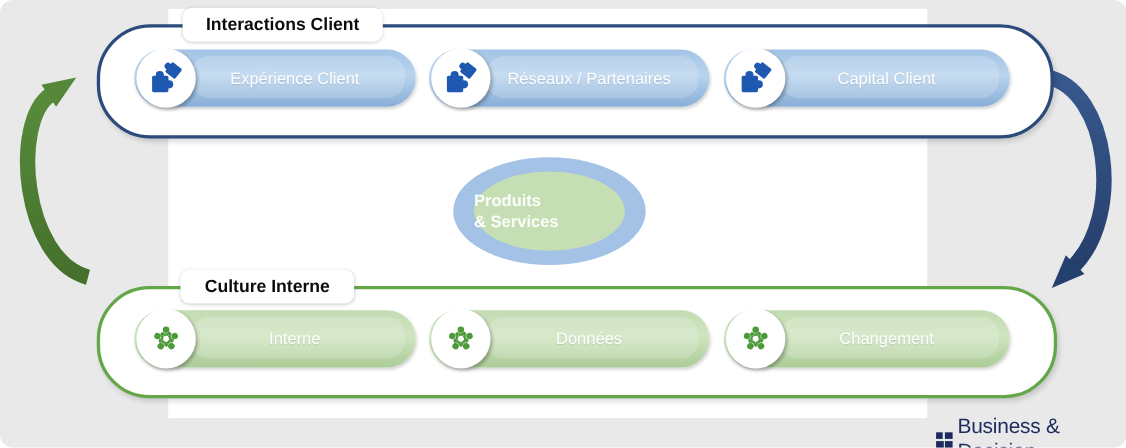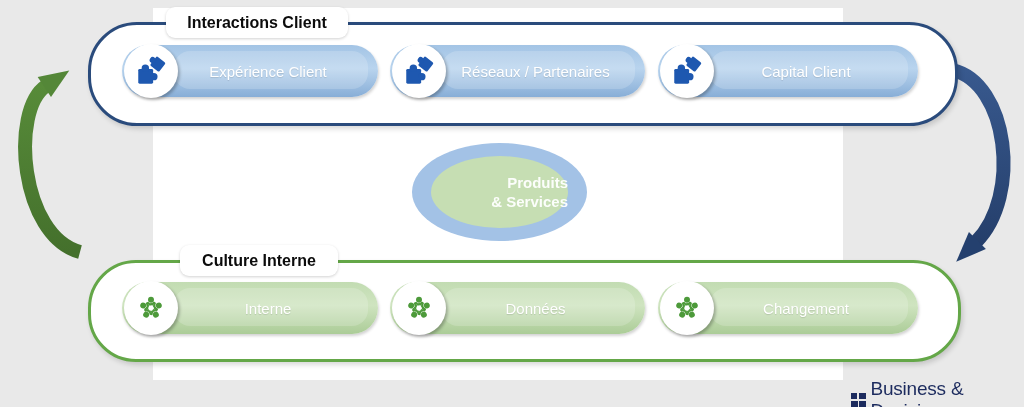--- a/index.html
+++ b/index.html
@@ -1,37 +1,37 @@
 <!DOCTYPE html>
 <html><head>
 <meta charset="utf-8">
 <style>
   html,body{margin:0;padding:0;}
   body{font-family:"Liberation Sans",sans-serif;}
-  .stage{position:relative;width:1024px;height:407px;background:#e9e9e9;overflow:hidden;}
+  .stage{position:relative;width:1024px;height:407px;background:#e9e9e9;overflow:hidden;border-radius:12px;}
 
   .panel{position:absolute;left:153px;top:8px;width:690px;height:372px;background:#ffffff;}
 
   
   .arrow{position:absolute;}
   .arrow-left{left:6px;top:52px;width:104px;height:215px;}
   .arrow-right{left:928px;top:56px;width:96px;height:215px;}
 
   
   .band{position:absolute;background:#ffffff;border-radius:49px;
         box-shadow:2px 3px 5px rgba(0,0,0,0.15);}
   .band-top{left:88px;top:22px;width:864px;height:98px;border:3.5px solid #2a4b7c;}
   .band-bottom{left:88px;top:260px;width:867px;height:96px;border:3.5px solid #64a748;border-radius:48px;}
 
   
   .chip{position:absolute;background:#ffffff;border-radius:9px;text-align:center;
         font-weight:bold;font-size:16px;color:#0c0c0c;line-height:31px;
         box-shadow:0 1px 3px rgba(0,0,0,0.18);z-index:5;}
   .chip-top{left:166px;top:7px;width:182px;height:31px;}
-  .chip-bottom{left:180px;top:245px;width:158px;height:31px;}
+  .chip-bottom{left:164px;top:245px;width:158px;height:31px;}
 
   
   .pill{position:absolute;height:52px;border-radius:26px;display:flex;align-items:center;
         justify-content:center;padding-left:50px;padding-right:14px;box-sizing:border-box;
         z-index:4;box-shadow:1px 2px 3px rgba(0,0,0,0.18);}
   .pill-blue{background:linear-gradient(180deg,#a3c4e5 0%,#b9d4ee 45%,#88aed7 100%);}
   .pill-green{background:linear-gradient(180deg,#c2dcb2 0%,#cfe4c0 45%,#abcc97 100%);}
   .pill::after{content:"";position:absolute;left:52px;right:10px;top:6px;bottom:8px;
         border-radius:16px;background:rgba(255,255,255,0.18);pointer-events:none;}
   .pill-label{position:relative;z-index:2;color:#ffffff;font-weight:normal;font-size:15px;
@@ -39,21 +39,21 @@
 
   .icon-circle{position:absolute;left:2px;top:-1px;width:54px;height:54px;border-radius:50%;
         background:#ffffff;display:flex;align-items:center;justify-content:center;
         box-shadow:2px 2px 3px rgba(0,0,0,0.25);z-index:3;}
   .icon-circle svg{width:34px;height:34px;}
 
   
   .ellipse-outer{position:absolute;left:412px;top:143px;width:175px;height:98px;border-radius:50%;
         background:#a3c2e6;z-index:6;}
   .ellipse-inner{position:absolute;left:19px;top:13px;width:137px;height:72px;border-radius:50%;
-        background:#c6deb3;display:flex;flex-direction:column;align-items:flex-end;justify-content:center;}
+        background:#c6deb3;display:flex;flex-direction:column;align-items:flex-start;justify-content:center;}
   .ellipse-inner div{color:rgba(255,255,255,0.95);font-weight:bold;font-size:15px;line-height:1.3;}
 
   
   .logo{position:absolute;left:851px;top:378px;display:flex;align-items:center;gap:4px;}
   .logo-mark{position:relative;width:17px;height:17px;display:inline-block;}
   .logo-mark i{position:absolute;background:#1c2b5e;}
   .logo-mark .q1{left:0;top:1px;width:6px;height:6px;}
   .logo-mark .q2{left:8px;top:1px;width:7px;height:6px;}
   .logo-mark .q3{left:0;top:9px;width:7px;height:7px;}
   .logo-mark .q4{left:8px;top:9px;width:7px;height:7px;}

